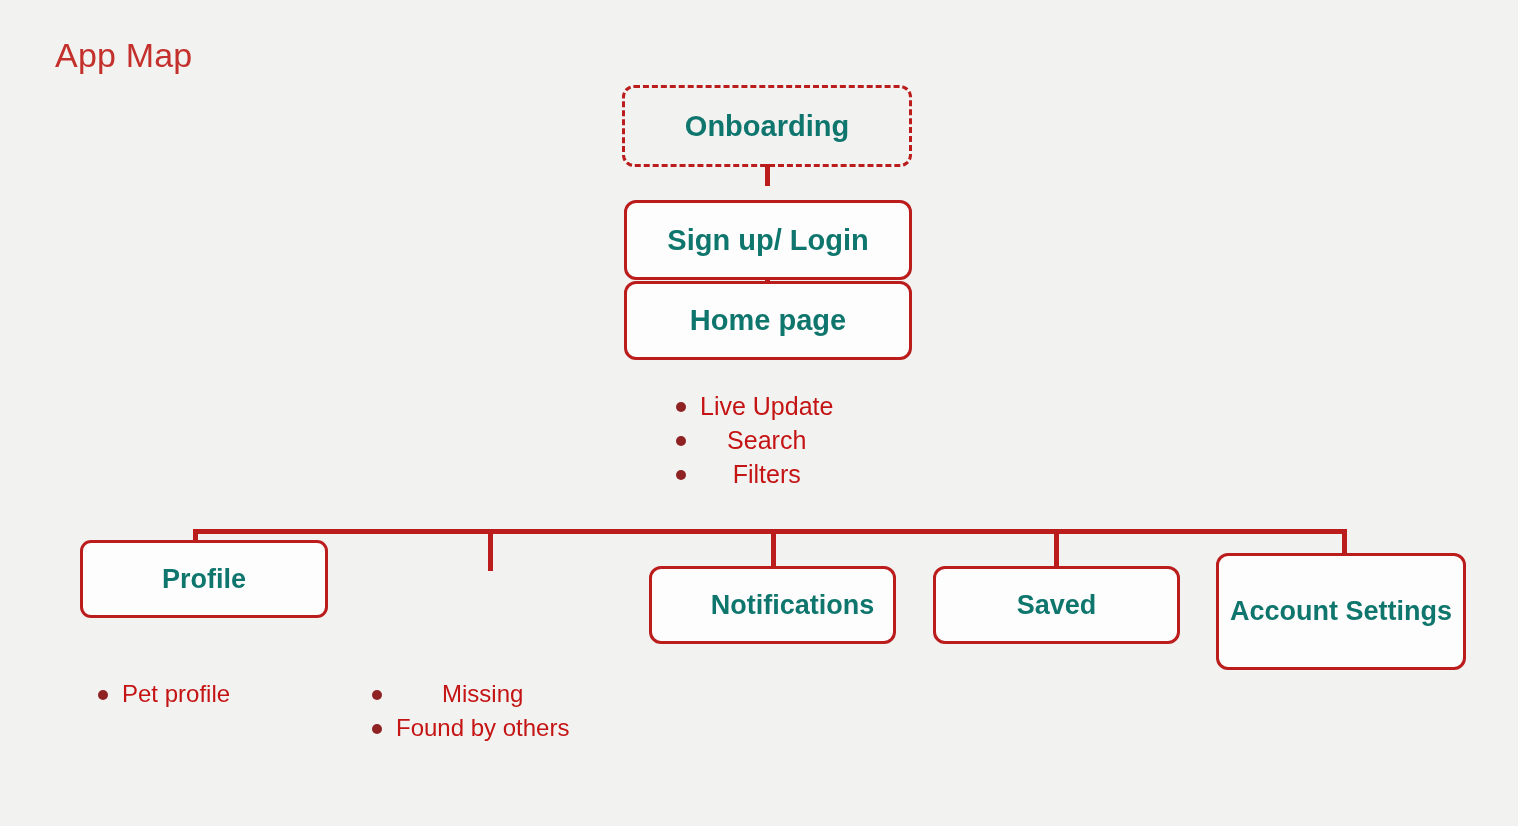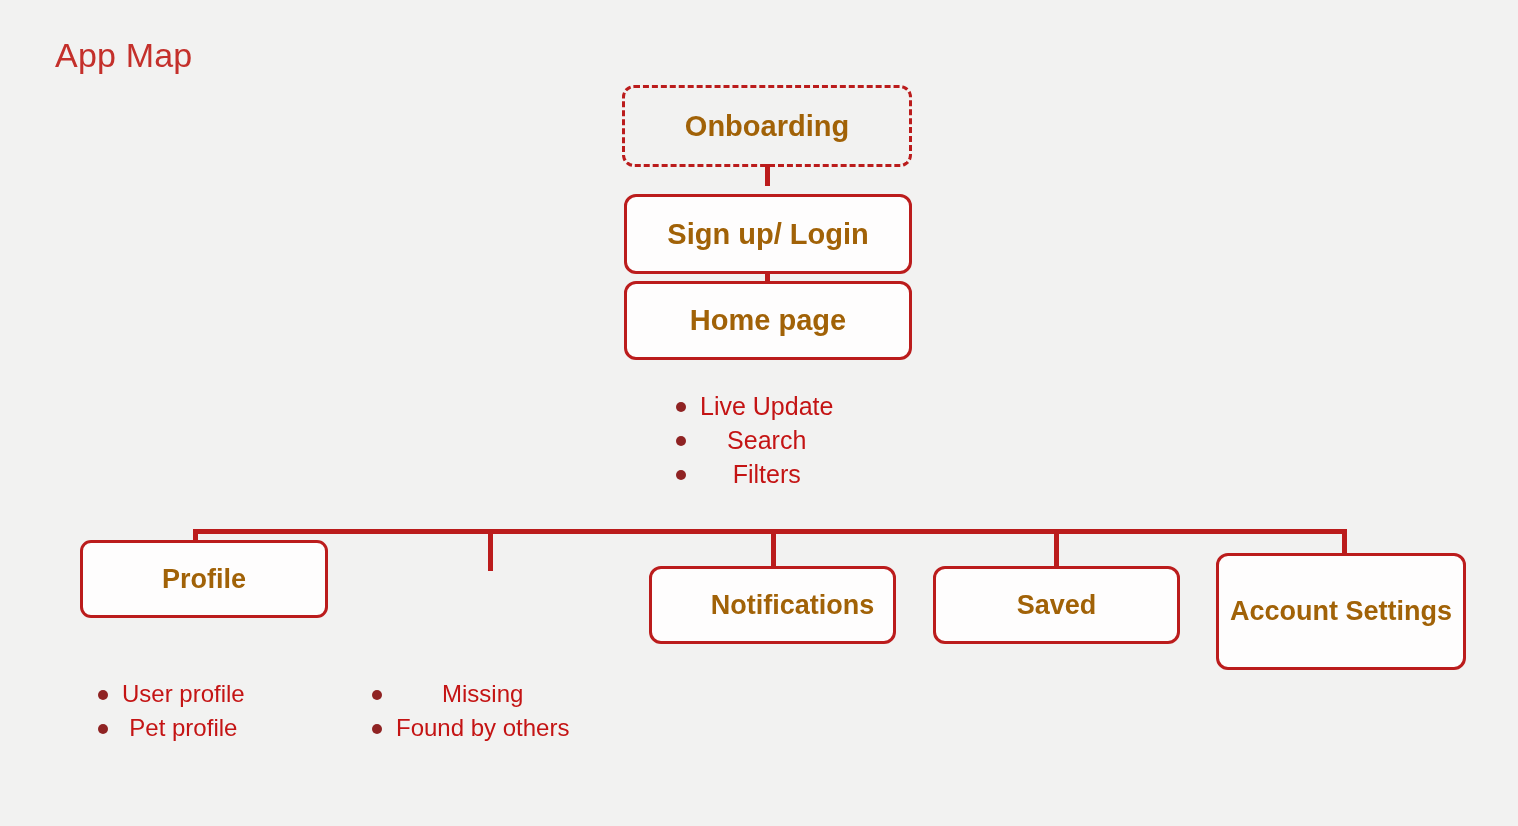--- a/index.html
+++ b/index.html
@@ -36,33 +36,33 @@
   .node {
     position: absolute;
     box-sizing: border-box;
     border: 3px solid #bb1c1c;
     border-radius: 12px;
     background: #fefdfd;
     display: flex;
     align-items: center;
     justify-content: center;
     text-align: center;
-    color: #a16207;
+    color: #0f766e;
     font-weight: bold;
     line-height: 1.12;
     z-index: 3;
   }
   .node.dashed {
     border-style: dashed;
     border-width: 3px;
     background: transparent;
   }
 
   #node-onboarding { left: 622px; top: 85px;  width: 290px; height: 82px;  font-size: 29px; }
-  #node-signup     { left: 624px; top: 194px; width: 288px; height: 80px;  font-size: 29px; }
+  #node-signup     { left: 624px; top: 200px; width: 288px; height: 80px;  font-size: 29px; }
   #node-home       { left: 624px; top: 281px; width: 288px; height: 79px;  font-size: 29px; }
 
   #node-profile       { left: 80px;   top: 540px; width: 248px; height: 78px; font-size: 27px; border-radius: 11px; }
   #node-report        { left: 364px;  top: 568px; width: 248px; height: 78px; font-size: 27px; }
   #node-notifications { left: 649px;  top: 566px; width: 247px; height: 78px; font-size: 27px; padding-left: 40px; }
   #node-saved         { left = 0; }
   #node-saved         { left: 933px;  top: 566px; width: 247px; height: 78px; font-size: 27px; }
   #node-account       { left: 1216px; top: 553px; width: 250px; height: 117px; font-size: 27px; }
 
   
@@ -164,21 +164,20 @@
 
   <div class="node" id="node-saved">
     <span>Saved</span>
   </div>
 
   <div class="node" id="node-account">
     <span>Account Settings</span>
   </div>
 
   <ul class="bullet-list" id="list-profile">
-    <li>User profile</li>
     <li>Pet profile</li>
   </ul>
 
   <ul class="bullet-list" id="list-report">
     <li>Missing</li>
     <li>Found by others</li>
   </ul>
 
 </div>
 

